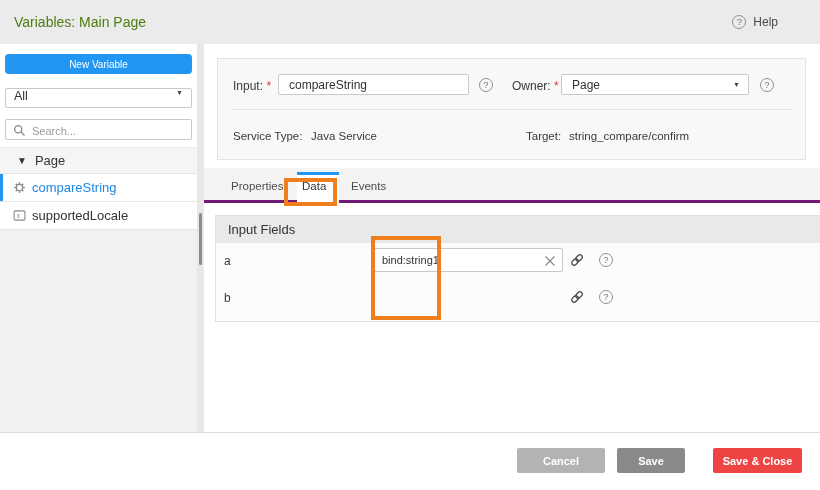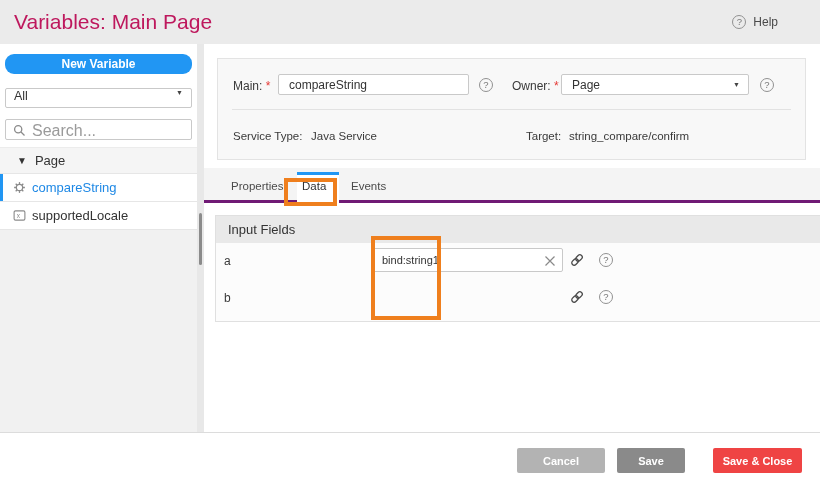--- a/index.html
+++ b/index.html
@@ -1,35 +1,35 @@
 <!DOCTYPE html>
 <html><head>
 <meta charset="utf-8">
 <style>
   html,body{margin:0;padding:0}
   body{width:820px;height:490px;position:relative;overflow:hidden;background:#fff;
        font-family:"Liberation Sans",sans-serif;font-size:13px;color:#333}
   .abs{position:absolute}
   
   .header{left:0;top:0;width:820px;height:44px;background:#ebebeb}
-  .title{left:14px;top:0;height:44px;line-height:44px;font-size:21px;color:#be185d}
+  .title{left:14px;top:0;height:44px;line-height:44px;font-size:14px;color:#4d7c0f}
   .help{right:42px;top:0;height:44px;display:flex;align-items:center;gap:7px;color:#4a4a4a;font-size:12px}
   .q{width:14px;height:14px;box-sizing:border-box;border:1.2px solid #919191;border-radius:50%;
      display:flex;align-items:center;justify-content:center;font-size:9.5px;color:#777;line-height:1}
   
   .sidebar{left:0;top:44px;width:197px;height:389px;background:#fff}
-  .nv-btn{left:5px;top:10px;width:187px;height:20px;background:#2196f3;border-radius:9px;
-          color:#fff;font-weight:bold;display:flex;align-items:center;justify-content:center;font-size:12px}
+  .nv-btn{left:5px;top:10px;width:187px;height:20px;background:#2196f3;border-radius:4px;
+          color:#fff;font-weight:normal;display:flex;align-items:center;justify-content:center;font-size:10px}
   .filter{left:5px;top:44px;width:187px;height:20px;box-sizing:border-box;border:1px solid #c9c9c9;border-radius:2px;background:#fff;
           display:flex;align-items:flex-start;padding:0 8px;font-size:12.5px}
   .filter .caret{margin-left:auto;font-size:7px;color:#444}
   .search{left:5px;top:75px;width:187px;height:21px;box-sizing:border-box;border:1px solid #c9c9c9;border-radius:2px;background:#fff}
   .search svg{position:absolute;left:7px;top:4px}
   .search input{position:absolute;left:24px;top:1px;width:155px;height:17px;border:none;outline:none;
-                font-family:"Liberation Sans",sans-serif;font-size:16px;color:#333;background:transparent}
+                font-family:"Liberation Sans",sans-serif;font-size:11px;color:#333;background:transparent}
   .search input::placeholder{color:#9a9a9a}
   .group-row{left:0;top:103px;width:197px;height:27px;box-sizing:border-box;background:#f5f5f5;border-top:1px solid #ececec;
              border-bottom:1px solid #e6e6e6;display:flex;align-items:center}
   .tri{margin-left:17px;font-size:10px;color:#333}
   .group-row .lbl{margin-left:8px}
   .tree-item{left:0;width:197px;height:28px;box-sizing:border-box;background:#fff;border-bottom:1px solid #e6e6e6;
              display:flex;align-items:center}
   .item1{top:130px}
   .item1 .sel-bar{position:absolute;left:0;top:0;width:3px;height:100%;background:#2196f3}
   .item2{top:158px}
@@ -135,21 +135,21 @@
     <span class="lbl">supportedLocale</span>
   </div>
   <div class="abs sidebar-rest"></div>
 </div>
 
 <div class="abs gutter"></div>
 <div class="abs handle"></div>
 
 <div class="abs fpanel">
   <div class="flabel" style="left:15px;top:20px">
-    <span>Main:</span> <span class="req">*</span>
+    <span>Input:</span> <span class="req">*</span>
   </div>
   <input class="tinput" style="left: 60px; top: 15px; width: 191px; height: 21px;" value="compareString">
   <span class="q" style="position:absolute;left:261px;top:19px">?</span>
   <div class="flabel" style="left:294px;top:20px">
     <span>Owner:</span> <span class="req">*</span>
   </div>
   <div class="fsel" style="left:343px;top:15px;width:188px;height:21px">
     <span>Page</span>
     <span class="caret">▼</span>
   </div>

